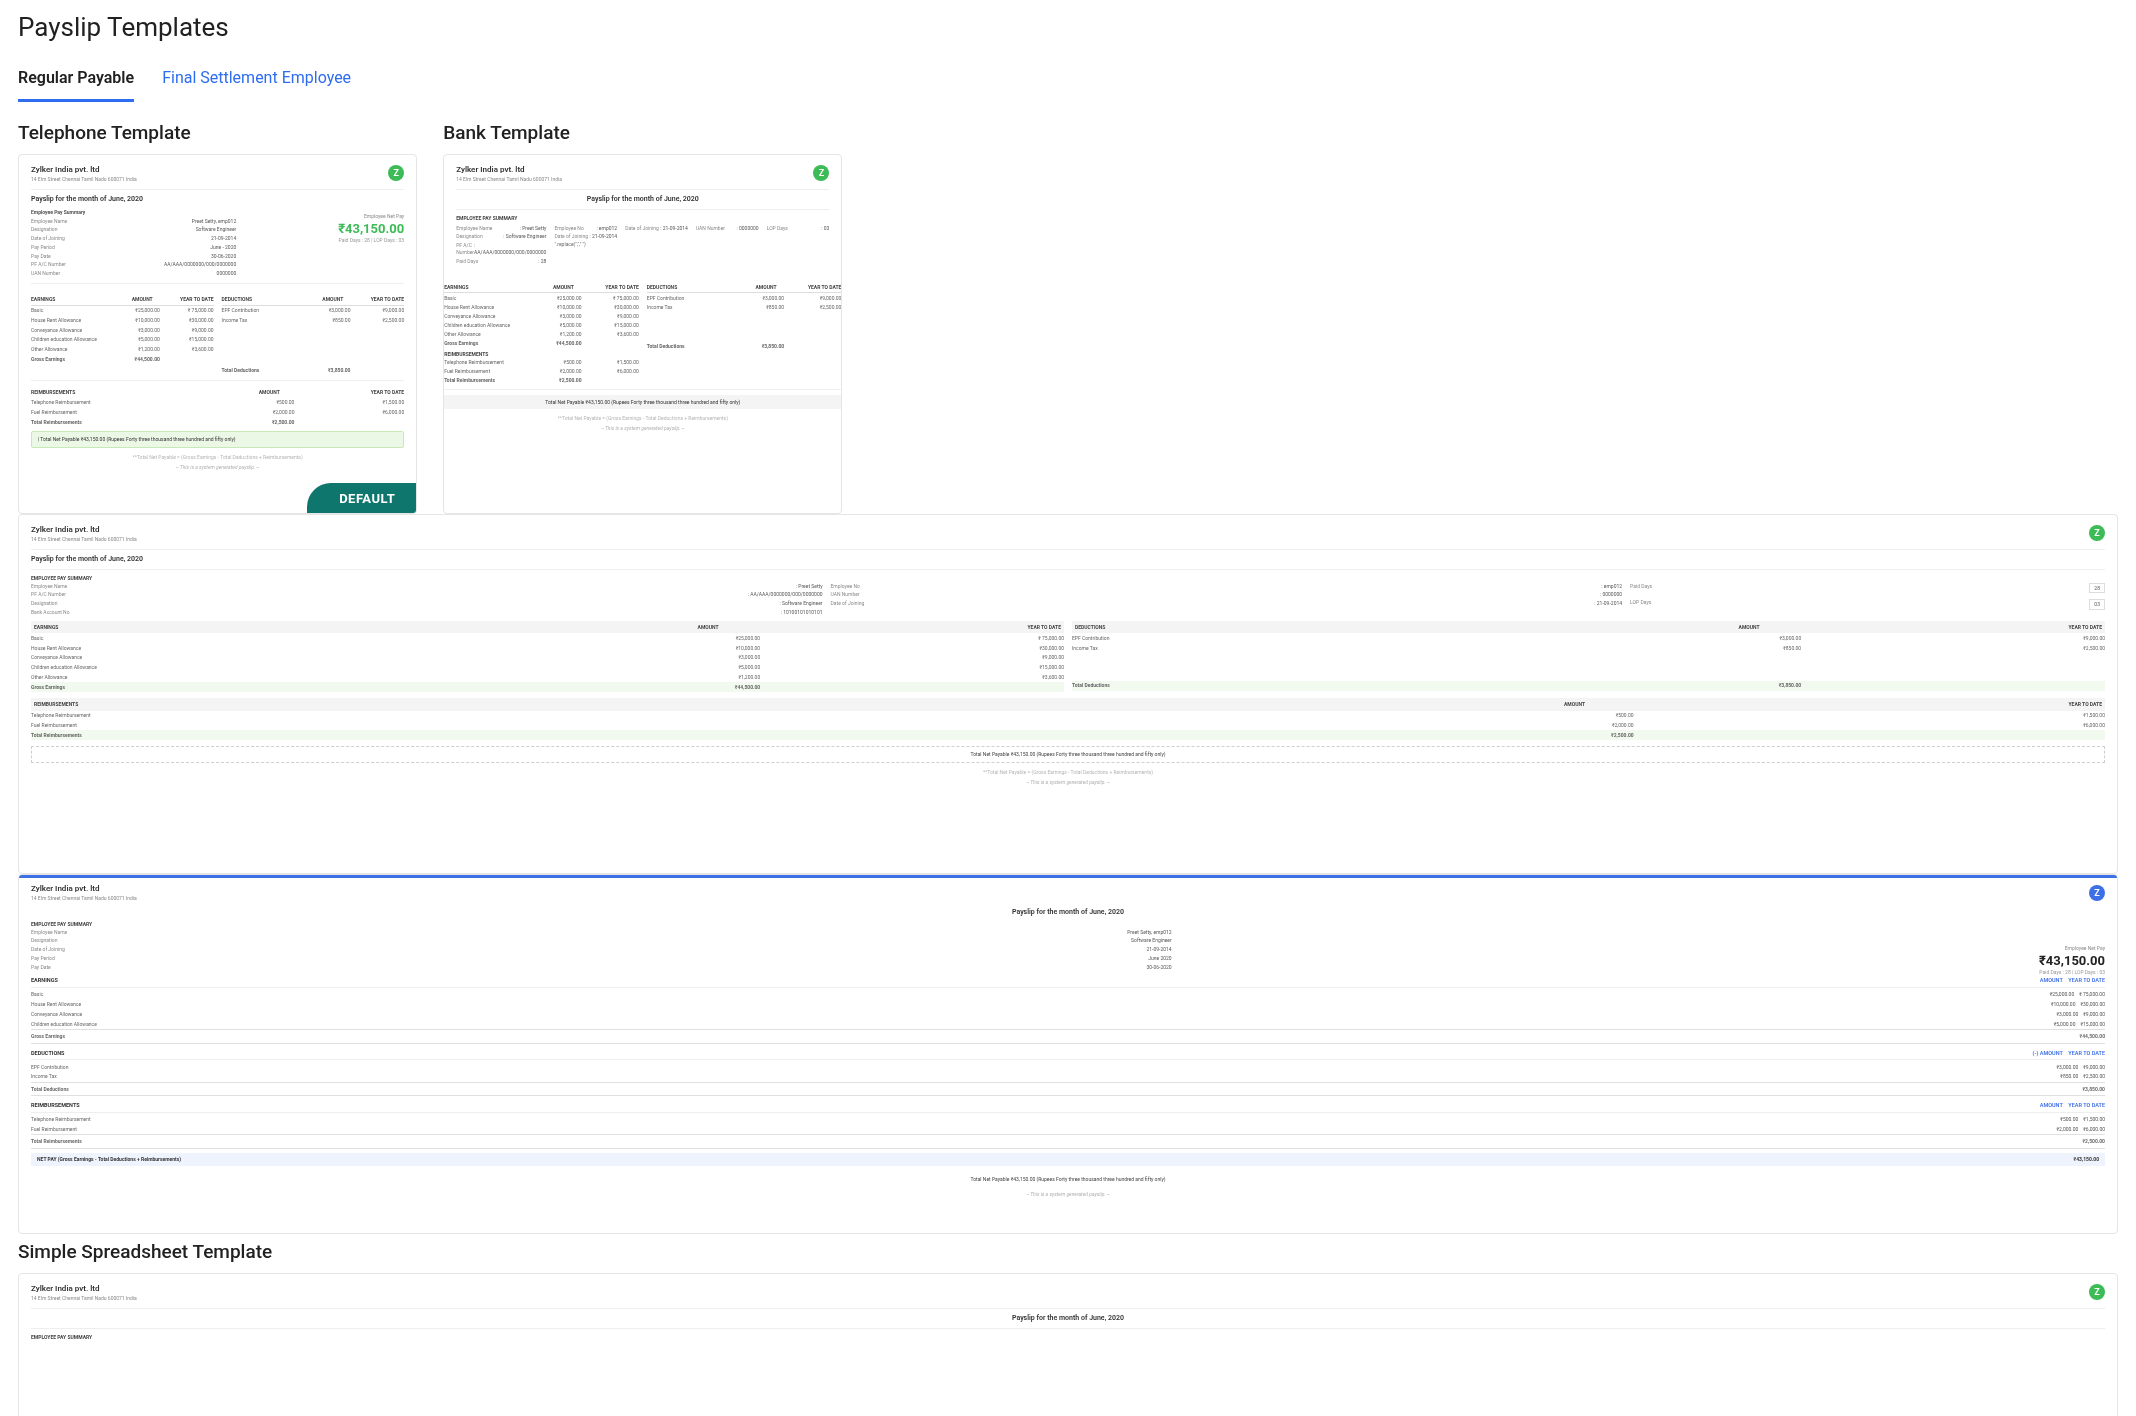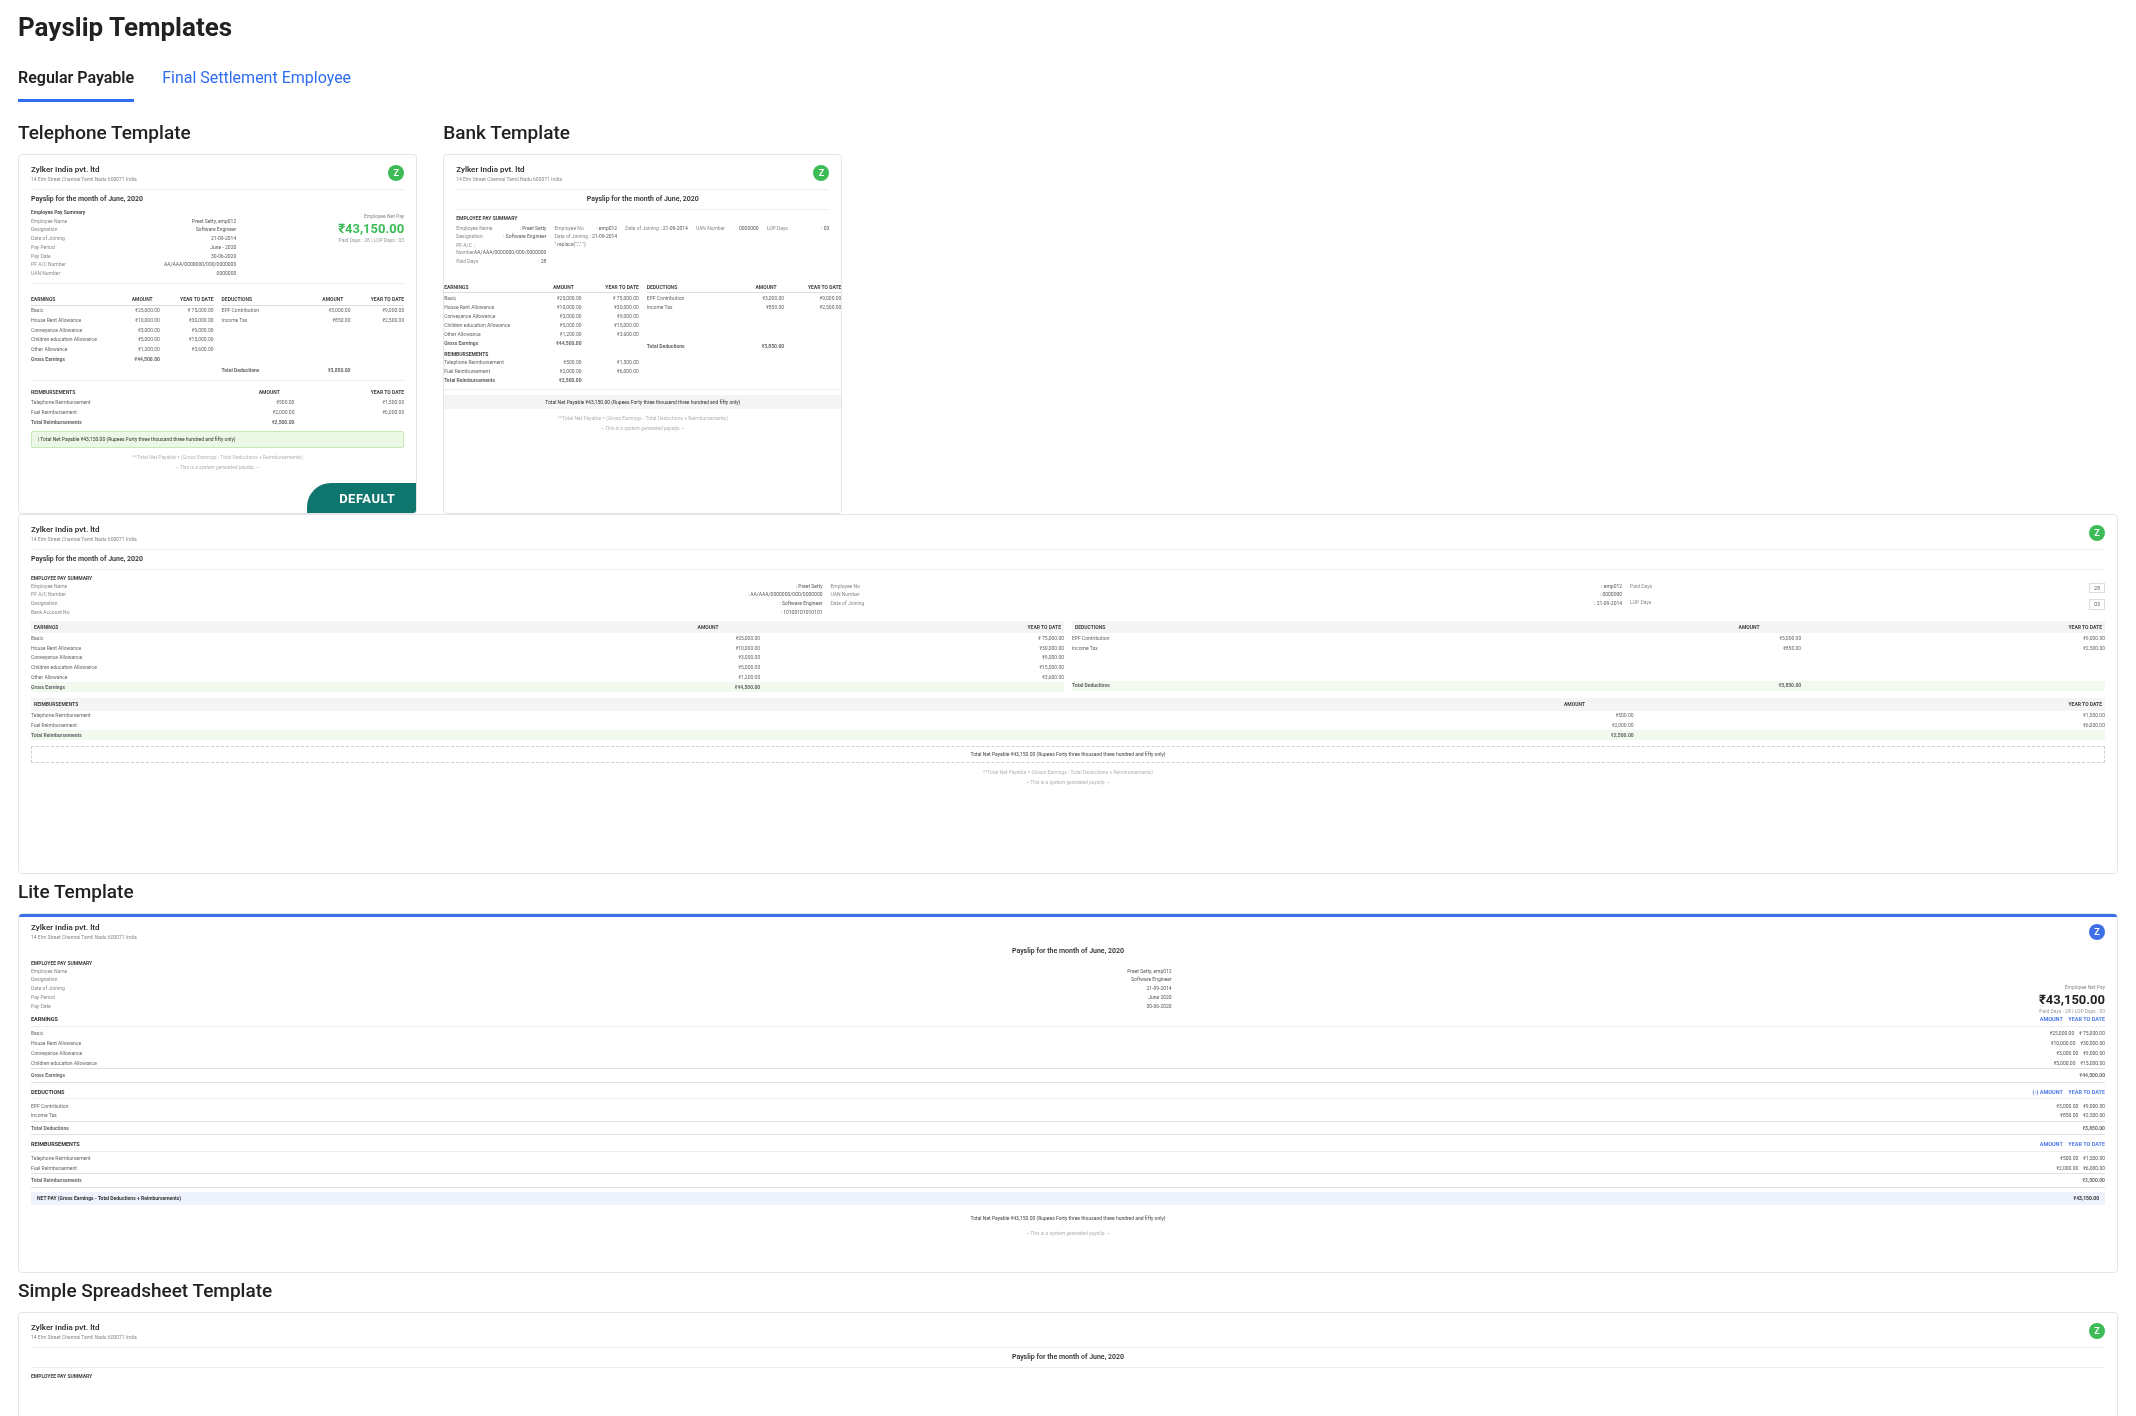--- a/index.html
+++ b/index.html
@@ -2,21 +2,21 @@
 <html><head>
 <meta charset="utf-8">
 <style>
   * { box-sizing: border-box; margin: 0; padding: 0; }
   body {
     font-family: -apple-system, BlinkMacSystemFont, "Segoe UI", Roboto, Helvetica, Arial, sans-serif;
     background: #ffffff;
     color: #212121;
     padding: 12px 18px 40px 18px;
   }
-  h1.page-title { font-size: 26px; font-weight: 700; margin-bottom: 18px; color: #212121; }
+  h1.page-title { font-size: 26px; font-weight: 400; margin-bottom: 18px; color: #212121; }
   .tabs { display: flex; gap: 28px; border-bottom: 1px solid #fff; margin-bottom: 12px; }
   .tab {
     padding: 8px 0 12px 0;
     font-size: 16px;
     cursor: pointer;
     color: #2e6cf0;
   }
   .tab.active { color: #212121; font-weight: 600; border-bottom: 3px solid #2e6cf0; }
   .grid {
     display: grid;
@@ -543,21 +543,20 @@
           </div>
         </div>
         <div class="bd-dash">Total Net Payable ₹43,150.00 (Rupees Forty three thousand three hundred and fifty only)</div>
         <div class="footer-note">**Total Net Payable = (Gross Earnings - Total Deductions + Reimbursements)</div>
         <div class="note-italic">-- This is a system generated payslip. --</div>
       </div>
     </div>
   </div>
 
   <div class="tpl-block">
-    <div class="tpl-title">Lite Template</div>
     <div class="card lite">
       <div class="inner">
         <div class="lite-top"></div>
         <div class="badge blue">Z</div>
         <div class="company">Zylker India pvt. ltd</div>
         <div class="addr">14 Elm Street Chennai Tamil Nadu 600071 India</div>
         <div class="pay-title" style="text-align:center;">Payslip for the month of June, 2020</div>
         <div style="font-size:5px;font-weight:700;color:#444;">EMPLOYEE PAY SUMMARY</div>
         <div style="max-width:55%">
           <div class="row">

